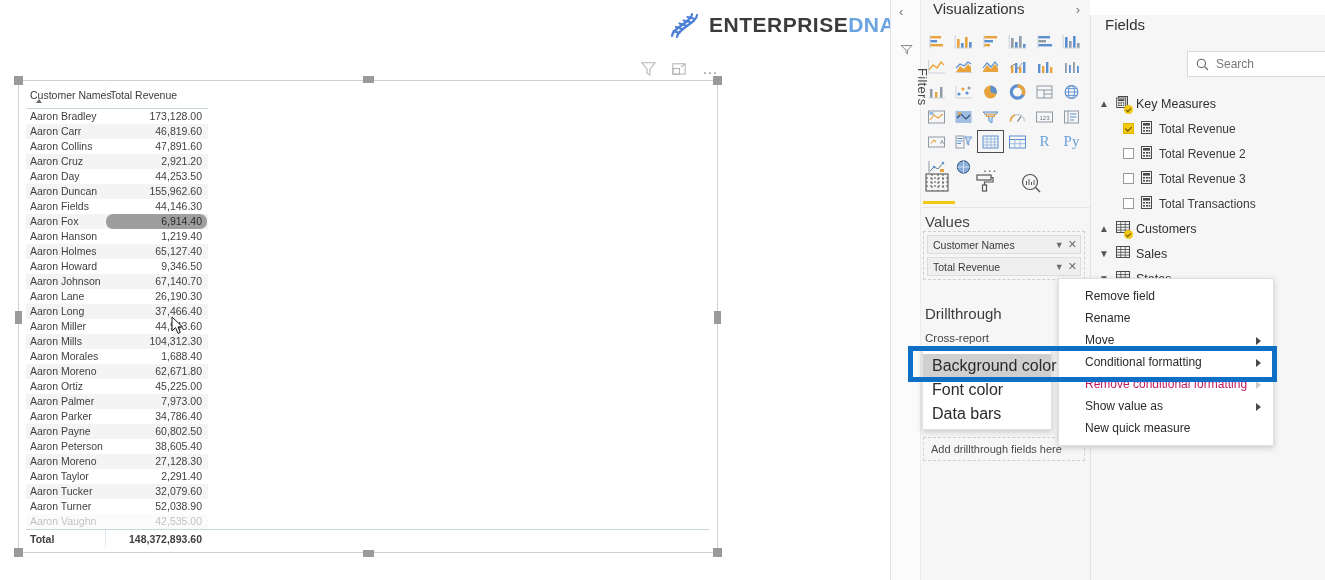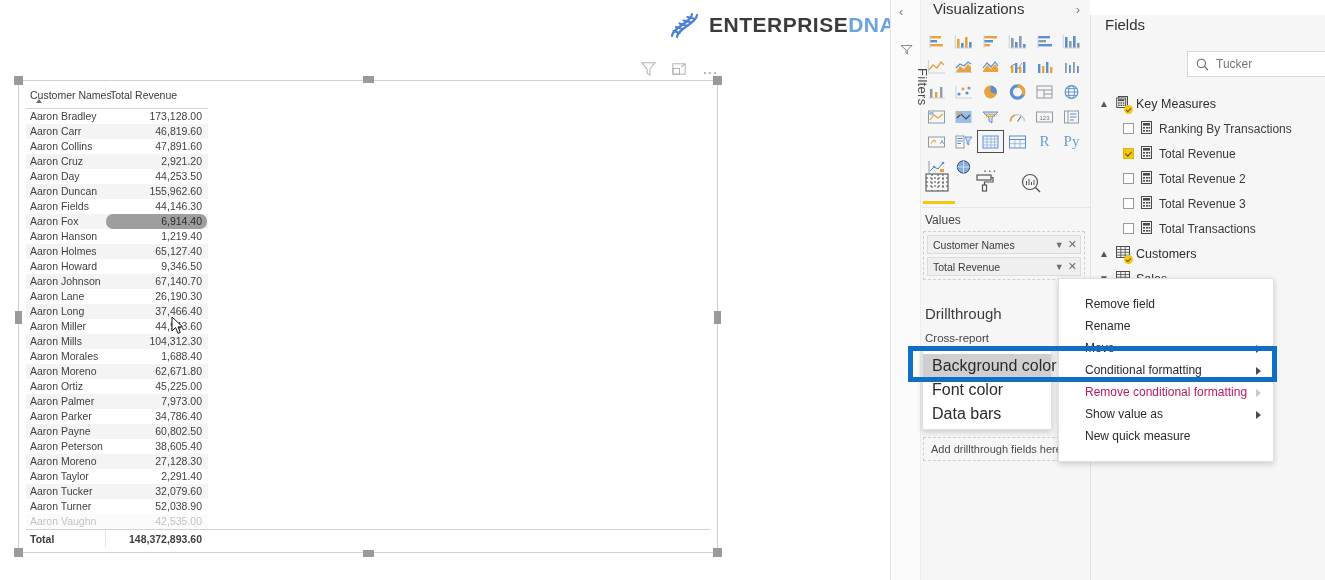--- a/index.html
+++ b/index.html
@@ -132,21 +132,21 @@
 
   .fmt-tabs {
     position: absolute; left: 34px; top: 173px; display: flex; gap: 26px; align-items: flex-end;
   }
   .fmt-tab { cursor: pointer; position: relative; padding-bottom: 7px; }
   .fmt-tab.active::after {
     content: ""; position: absolute; left: -2px; bottom: 0; width: 32px; height: 3px; background: #f2c811;
   }
   .pane-divider { position: absolute; left: 31px; top: 207px; width: 169px; height: 1px; background: #e6e6e6;}
 
-  .values-label { position: absolute; left: 34px; top: 213px; font-size: 12px; color: #444; text-align: right; }
+  .values-label { position: absolute; left: 34px; top: 213px; font-size: 15px; color: #444; text-align: right; }
 
   .well {
     position: absolute; left: 32px; top: 231px; width: 162px;
     border: 1px dashed #cfcfcf; padding: 3px; background: #f6f6f6;
   }
   .chip {
     display: flex; align-items: center; height: 19px; margin-bottom: 3px;
     background: #efefef; border: 1px solid #dcdcdc; padding: 0 3px 0 5px;
     font-size: 10.5px; color: #3a3a3a;
   }
@@ -167,21 +167,21 @@
     position: absolute; left: 32px; top: 437px; width: 162px; height: 24px;
     border: 1px dashed #cfcfcf; background: #f6f6f6;
     font-size: 11px; color: #4a4a4a; padding: 5px 0 0 7px;
   }
 
   
   .ctx-menu {
     position: absolute; left: 1058px; top: 278px; width: 216px;
     background: #ffffff; border: 1px solid #e0e0e0;
     box-shadow: 0 2px 6px rgba(0,0,0,.18); z-index: 20;
-    padding: 14px 0;
+    padding: 6px 0;
   }
   .ctx-item {
     height: 22px; line-height: 22px; padding: 0 10px 0 26px;
     font-size: 12px; color: #2b2b2b; position: relative; cursor: pointer;
     white-space: nowrap;
   }
   .ctx-item.disabled { color: #be185d; cursor: default; }
   .ctx-item .arrow {
     position: absolute; right: 12px; top: 8px;
     width: 0; height: 0; border-top: 4px solid transparent;
@@ -754,57 +754,41 @@
     </div>
   </div>
 
   <div class="fields-pane">
     <div class="fields-title">Fields</div>
     <div class="search-box">
       <svg width="13" height="13" viewBox="0 0 13 13">
         <circle cx="5.4" cy="5.4" r="4.1" fill="none" stroke="#666" stroke-width="1.1"></circle>
         <path d="M8.5 8.5 L12 12" stroke="#666" stroke-width="1.1"></path>
       </svg>
-      <span class="ph">Tucker</span>
+      <span class="ph">Search</span>
     </div>
     <div class="flist" id="fields-host">
         <div class="fgroup">
           <span class="chev">▲</span>
           <span class="key-badge"><svg class="tbl-ic" viewBox="0 0 14 12">
               <rect x="2.5" y="0.5" width="9" height="11" fill="none" stroke="#4a4a4a"></rect>
               <rect x="0.7" y="2" width="9" height="9.5" fill="#ffffff" stroke="#4a4a4a"></rect>
               <rect x="2" y="3.2" width="6.4" height="2" fill="#4a4a4a"></rect>
               <g fill="#4a4a4a">
                 <rect x="2" y="6.3" width="1.7" height="1.4"></rect>
                 <rect x="4.4" y="6.3" width="1.7" height="1.4"></rect>
                 <rect x="6.8" y="6.3" width="1.6" height="1.4"></rect>
                 <rect x="2" y="8.6" width="1.7" height="1.4"></rect>
                 <rect x="4.4" y="8.6" width="1.7" height="1.4"></rect>
                 <rect x="6.8" y="8.6" width="1.6" height="1.4"></rect>
               </g>
             </svg><span class="dot"></span></span>
           <span>Key Measures</span>
         </div>
         <div class="fitem">
-          <span class="cbx"></span>
-          <span><svg class="measure-ic" viewBox="0 0 11 13">
-              <rect x="0.5" y="0.5" width="10" height="12" fill="none" stroke="#4a4a4a"></rect>
-              <rect x="2" y="2" width="7" height="2.6" fill="#4a4a4a"></rect>
-              <g fill="#4a4a4a">
-                <rect x="2" y="6" width="2" height="1.6"></rect>
-                <rect x="5" y="6" width="2" height="1.6"></rect>
-                <rect x="7.6" y="6" width="1.6" height="1.6"></rect>
-                <rect x="2" y="9" width="2" height="1.6"></rect>
-                <rect x="5" y="9" width="2" height="1.6"></rect>
-                <rect x="7.6" y="9" width="1.6" height="1.6"></rect>
-              </g>
-            </svg></span>
-          <span>Ranking By Transactions</span>
-        </div>
-        <div class="fitem">
           <span class="cbx on"></span>
           <span><svg class="measure-ic" viewBox="0 0 11 13">
               <rect x="0.5" y="0.5" width="10" height="12" fill="none" stroke="#4a4a4a"></rect>
               <rect x="2" y="2" width="7" height="2.6" fill="#4a4a4a"></rect>
               <g fill="#4a4a4a">
                 <rect x="2" y="6" width="2" height="1.6"></rect>
                 <rect x="5" y="6" width="2" height="1.6"></rect>
                 <rect x="7.6" y="6" width="1.6" height="1.6"></rect>
                 <rect x="2" y="9" width="2" height="1.6"></rect>
                 <rect x="5" y="9" width="2" height="1.6"></rect>

